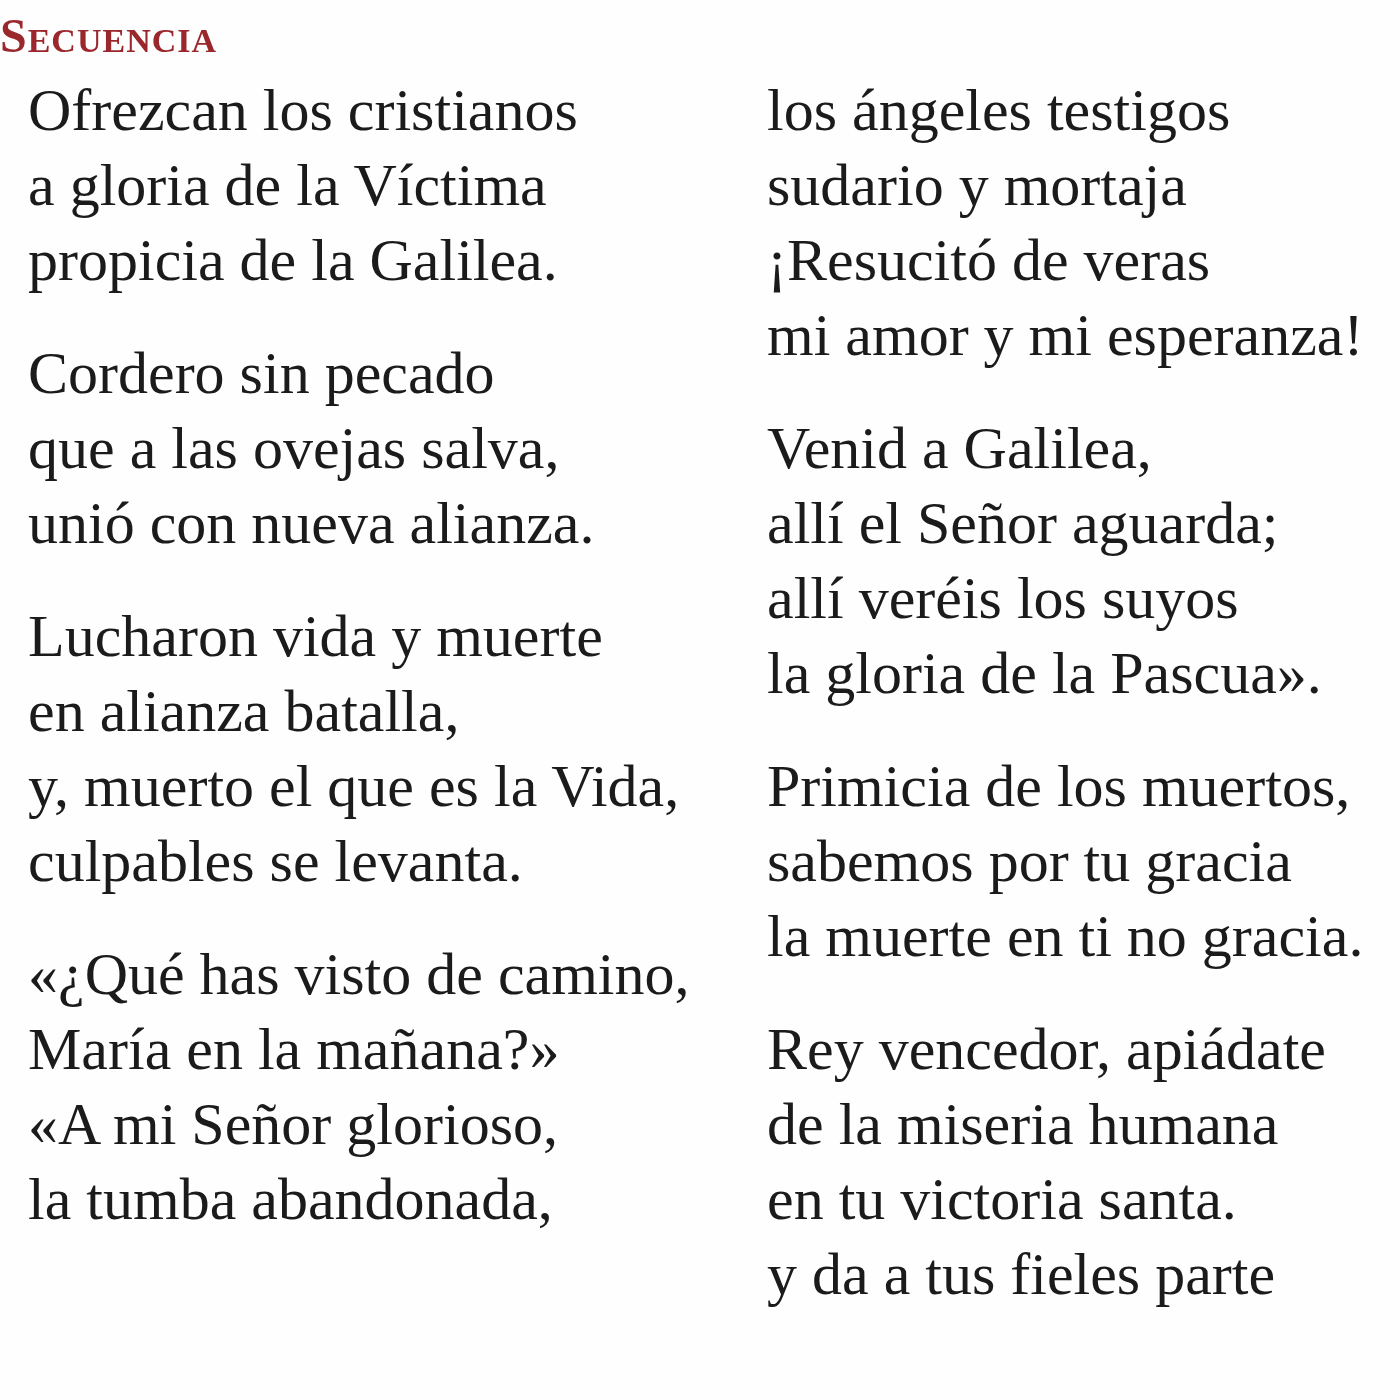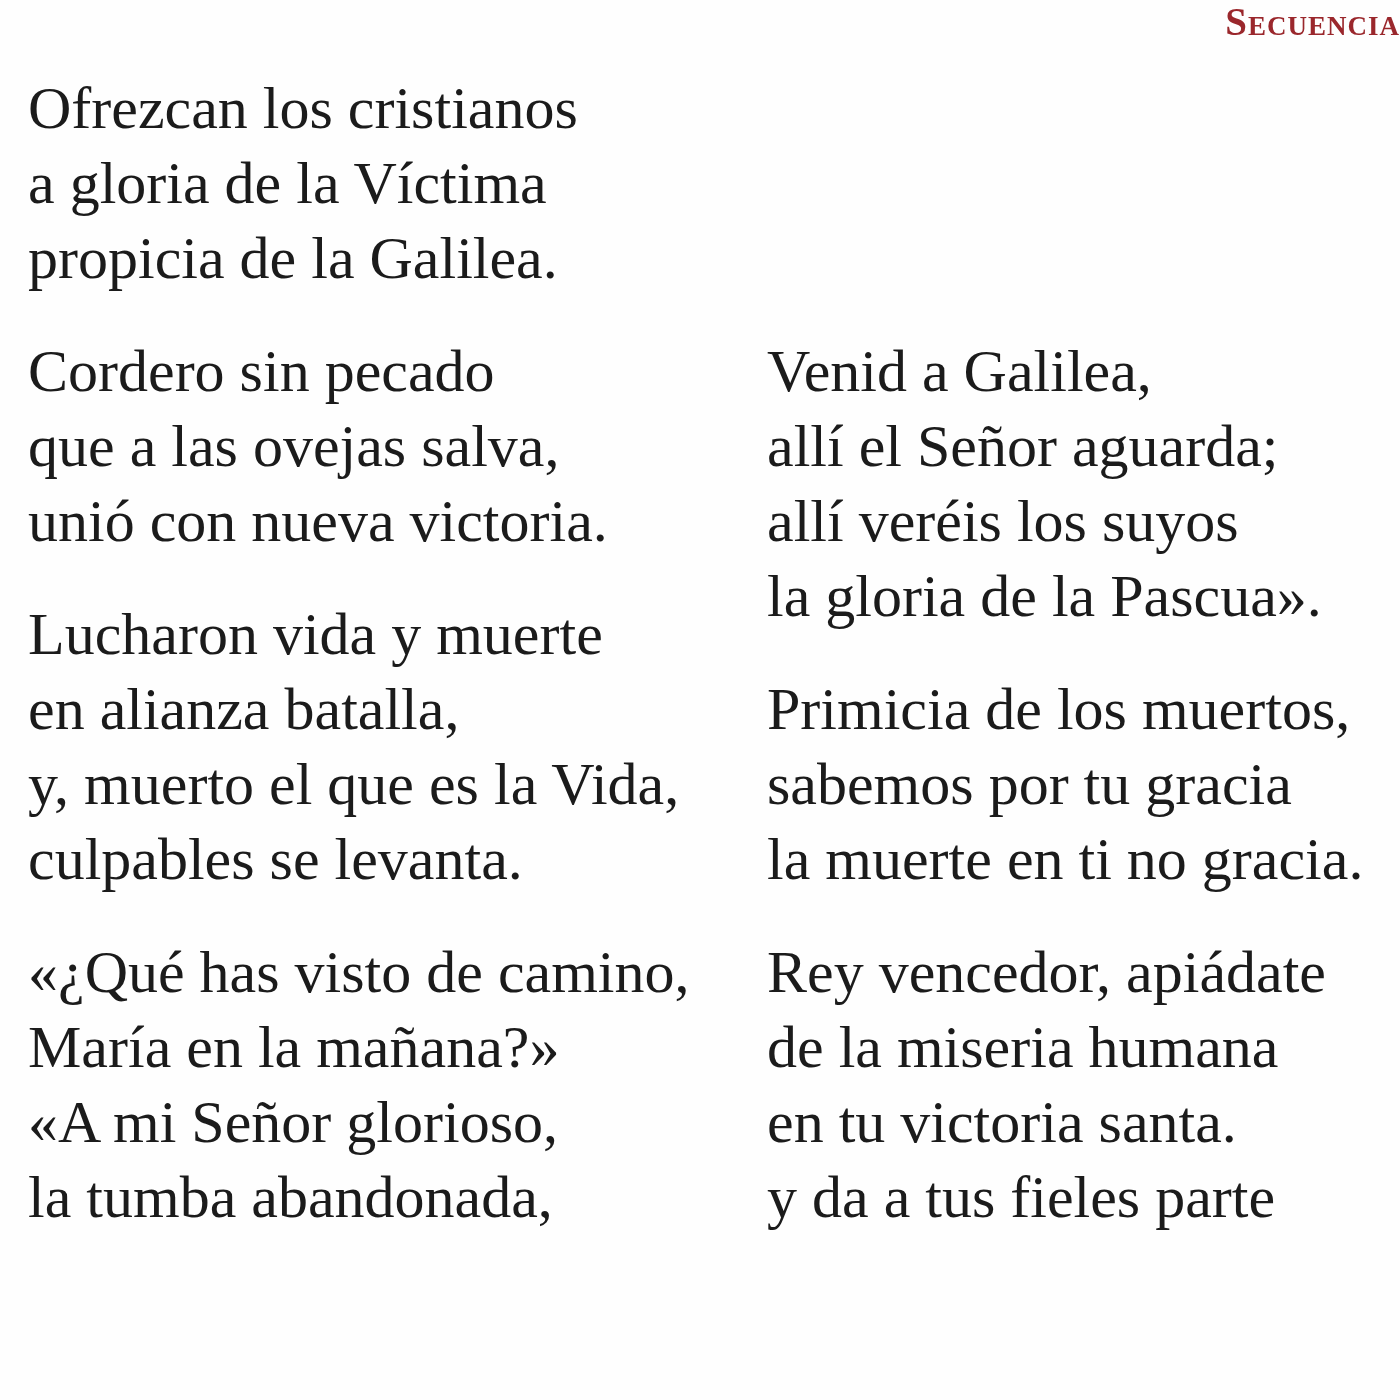--- a/index.html
+++ b/index.html
@@ -10,32 +10,32 @@
   .page {
     position: relative;
     width: 1400px;
     height: 1400px;
     background: #fefefe;
     overflow: hidden;
     font-family: "Liberation Serif", serif;
     color: #1b1b1b;
   }
   .title {
-    text-align: right;
+    padding-top: 8px;
+    text-align: left;
     font-variant: small-caps;
     font-weight: bold;
-    font-size: 39px;
+    font-size: 48px;
     line-height: 1.15;
     letter-spacing: 1px;
     color: #9a272c;
   }
   .columns {
     display: flex;
-    margin-top: 26px;
-    align-items: flex-end;
+    margin-top: 10px;
   }
   .col {
     box-sizing: border-box;
   }
   .col-left {
     width: 767px;
     padding-left: 28px;
     flex: 0 0 auto;
   }
   .col-right {
@@ -64,37 +64,43 @@
 
     <div class="col col-left">
       <div class="stanza">
         <div class="line">Ofrezcan los cristianos</div>
         <div class="line">a gloria de la Víctima</div>
         <div class="line">propicia de la Galilea.</div>
       </div>
       <div class="stanza">
         <div class="line">Cordero sin pecado</div>
         <div class="line">que a las ovejas salva,</div>
-        <div class="line">unió con nueva victoria.</div>
+        <div class="line">unió con nueva alianza.</div>
       </div>
       <div class="stanza">
         <div class="line">Lucharon vida y muerte</div>
         <div class="line">en alianza batalla,</div>
         <div class="line">y, muerto el que es la Vida,</div>
         <div class="line">culpables se levanta.</div>
       </div>
       <div class="stanza">
         <div class="line">«¿Qué has visto de camino,</div>
         <div class="line">María en la mañana?»</div>
         <div class="line">«A mi Señor glorioso,</div>
         <div class="line">la tumba abandonada,</div>
       </div>
     </div>
 
     <div class="col col-right">
+      <div class="stanza">
+        <div class="line">los ángeles testigos</div>
+        <div class="line">sudario y mortaja</div>
+        <div class="line">¡Resucitó de veras</div>
+        <div class="line">mi amor y mi esperanza!</div>
+      </div>
       <div class="stanza">
         <div class="line">Venid a Galilea,</div>
         <div class="line">allí el Señor aguarda;</div>
         <div class="line">allí veréis los suyos</div>
         <div class="line">la gloria de la Pascua».</div>
       </div>
       <div class="stanza">
         <div class="line">Primicia de los muertos,</div>
         <div class="line">sabemos por tu gracia</div>
         <div class="line">la muerte en ti no gracia.</div>

